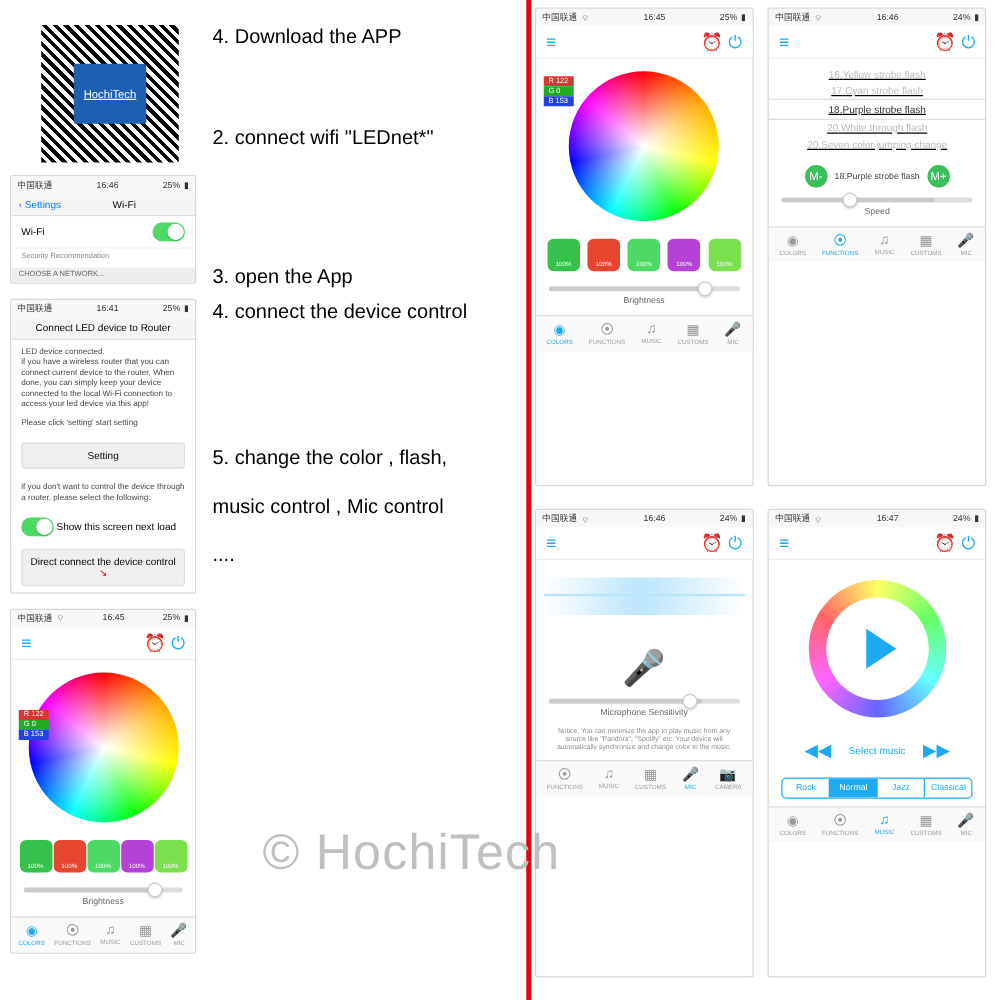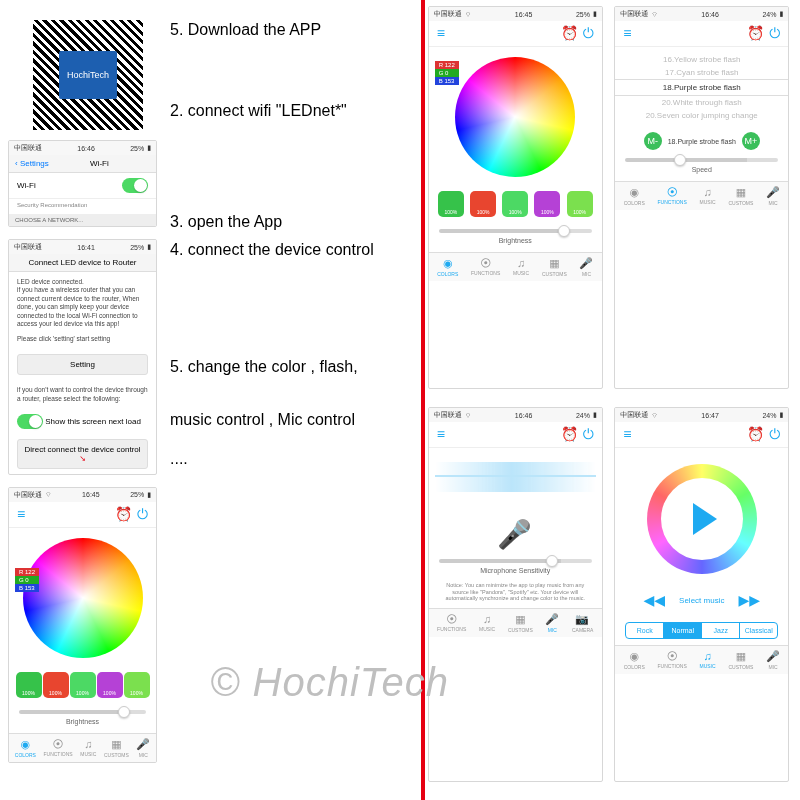--- a/index.html
+++ b/index.html
@@ -4,21 +4,21 @@
 <style>
   * { box-sizing: border-box; margin: 0; padding: 0; }
   body { font-family: -apple-system, "Helvetica Neue", Arial, sans-serif; width: 800px; height: 800px; background: #fff; position: relative; overflow: hidden; font-size: 8px; }
   .page { width: 800px; height: 800px; position: relative; display: flex; }
   .divider-red { position: absolute; left: 421px; top: 0; width: 4px; height: 800px; background: #e60012; }
   .col-left { width: 421px; height: 800px; position: relative; padding: 10px 8px; }
   .col-right { width: 375px; height: 800px; position: relative; padding: 6px 4px; display: flex; flex-wrap: wrap; gap: 6px; justify-content: space-around; }
   .instructions { position: absolute; left: 170px; top: 20px; font-size: 16px; color: #000; line-height: 1.3; }
   .instr-line { margin-bottom: 60px; }
   .qr { width: 110px; height: 110px; margin: 10px 0 10px 25px; background: repeating-linear-gradient(45deg,#000 0 3px,#fff 3px 6px); display:flex; align-items:center; justify-content:center; }
-  .qr-inner { background:#1d5fb0; color:#fff; padding:19px 8px; font-size:9px; border-radius:2px; }
+  .qr-inner { background:#1d5fb0; color:#fff; padding:19px 8px; font-size:9px; border-radius:2px;text-decoration:underline; }
   .phone { width: 175px; background: #fff; border: 1px solid #d7d7d7; border-radius: 2px; overflow: hidden; margin-bottom: 12px; }
   .phone-sm { width: 149px; }
   .statusbar { display:flex; justify-content:space-between; align-items:center; padding:2px 5px; font-size:7px; color:#333; background:#f7f7f7; }
   .sb-left, .sb-right { display:flex; gap:3px; align-items:center; }
   .titlebar { display:flex; justify-content:space-between; align-items:center; padding:4px 6px; background:#f5f5f5; border-bottom:1px solid #ddd; font-size:8px; }
   .ios-blue { color:#007aff; }
   .row { display:flex; justify-content:space-between; align-items:center; padding:5px 8px; background:#fff; border-bottom:1px solid #eee; font-size:8px; }
   .row-sub { padding:3px 8px 6px; font-size:6px; color:#888; background:#fff; }
   .section-h { background:#eee; color:#666; font-size:6px; padding:3px 6px; }
   .toggle { width:26px; height:15px; border-radius:8px; position:relative; }
@@ -41,54 +41,54 @@
   .slider-label { text-align:center; font-size:7px; color:#666; margin-top:4px; }
   .bottom-tabs { display:flex; justify-content:space-around; padding:4px 2px; border-top:1px solid #ddd; background:#f9f9f9; }
   .tab { display:flex; flex-direction:column; align-items:center; gap:1px; font-size:5px; color:#999; }
   .tab.active { color:#1eaaf1; }
   .tab .ico { font-size:11px; }
   .mic-big { text-align:center; padding:12px 0 4px; }
   .mic-big .glyph { font-size:28px; color:#1eaaf1; }
   .wave { height:30px; margin:14px 6px; background: linear-gradient(to right, transparent 0%, #1eaaf1 48%, transparent 100%); opacity:.3; position:relative; }
   .wave::before { content:""; position:absolute; left:0; right:0; top:13px; height:2px; background:#1eaaf1; }
   .notice { font-size:5.5px; color:#888; padding:0 10px 6px; text-align:center; line-height:1.2; }
-  .fx-list { padding:6px 0; }
+  .fx-list { padding:6px 0;text-decoration:underline; }
   .fx-item { text-align:center; padding:2px 0; font-size:8px; color:#bbb; }
   .fx-item.sel { color:#333; border-top:1px solid #ddd; border-bottom:1px solid #ddd; padding:3px 0; }
   .fx-current { display:flex; align-items:center; justify-content:center; gap:6px; font-size:7px; color:#444; padding:4px 0; }
   .pm-btn { width:18px; height:18px; border-radius:50%; background:#3bbf5b; color:#fff; display:flex; align-items:center; justify-content:center; font-size:9px; }
   .cd-play { width:110px; height:110px; border-radius:50%; margin:16px auto 10px; background: conic-gradient(#ff6,#6f6,#6ff,#66f,#f6f,#f66,#ff6); display:flex; align-items:center; justify-content:center; position:relative; }
   .cd-play::before { content:""; position:absolute; inset:14px; border-radius:50%; background:#fff; }
   .play-tri { width:0; height:0; border-left:24px solid #1eaaf1; border-top:16px solid transparent; border-bottom:16px solid transparent; position:relative; z-index:1; margin-left:6px;}
   .music-ctl { display:flex; justify-content:center; gap:14px; padding:8px 0; color:#1eaaf1; font-size:14px; align-items:center;}
   .genre-tabs { display:flex; border:1px solid #1eaaf1; border-radius:4px; overflow:hidden; margin:6px 10px; font-size:7px; }
   .genre-tabs div { flex:1; text-align:center; padding:4px 0; color:#1eaaf1; border-right:1px solid #1eaaf1; }
   .genre-tabs div:last-child { border-right:none; }
   .genre-tabs div.active { background:#1eaaf1; color:#fff; }
-  .watermark { position:absolute; left:210px; top:660px; font-size:40px; color:#bfbfbf; letter-spacing:1px; pointer-events:none;font-style:italic; }
+  .watermark { position:absolute; left:210px; top:660px; font-size:40px; color:#bfbfbf; letter-spacing:1px; pointer-events:none; }
   .arrow-red { color:#e60012; font-size:8px; }
 </style>
 </head>
 <body>
 
 <div class="page">
   <div class="divider-red"></div>
 
   <div class="col-left">
     <div class="qr">
       <div class="qr-inner">HochiTech</div>
     </div>
 
     <div class="instructions">
-      <div class="instr-line">5. Download the APP</div>
+      <div class="instr-line">4. Download the APP</div>
       <div class="instr-line" style="margin-top:6px;margin-bottom:90px">2. connect wifi   "LEDnet*"</div>
       <div style="margin-bottom:8px">3. open the App</div>
       <div style="margin-bottom:96px">4. connect the device control</div>
       <div>5. change the color , flash,</div>
-      <div style="margin-top:32px">music control , Mic control</div>
+      <div style="margin-top:18px">music control , Mic control</div>
       <div style="margin-top:18px">....</div>
     </div>
 
     <div class="phone phone-sm" style="margin-left:0;">
       <div class="statusbar">
         <div class="sb-left">
             <span>中国联通</span>
           </div>
         <span>16:46</span>
         <div class="sb-right">

